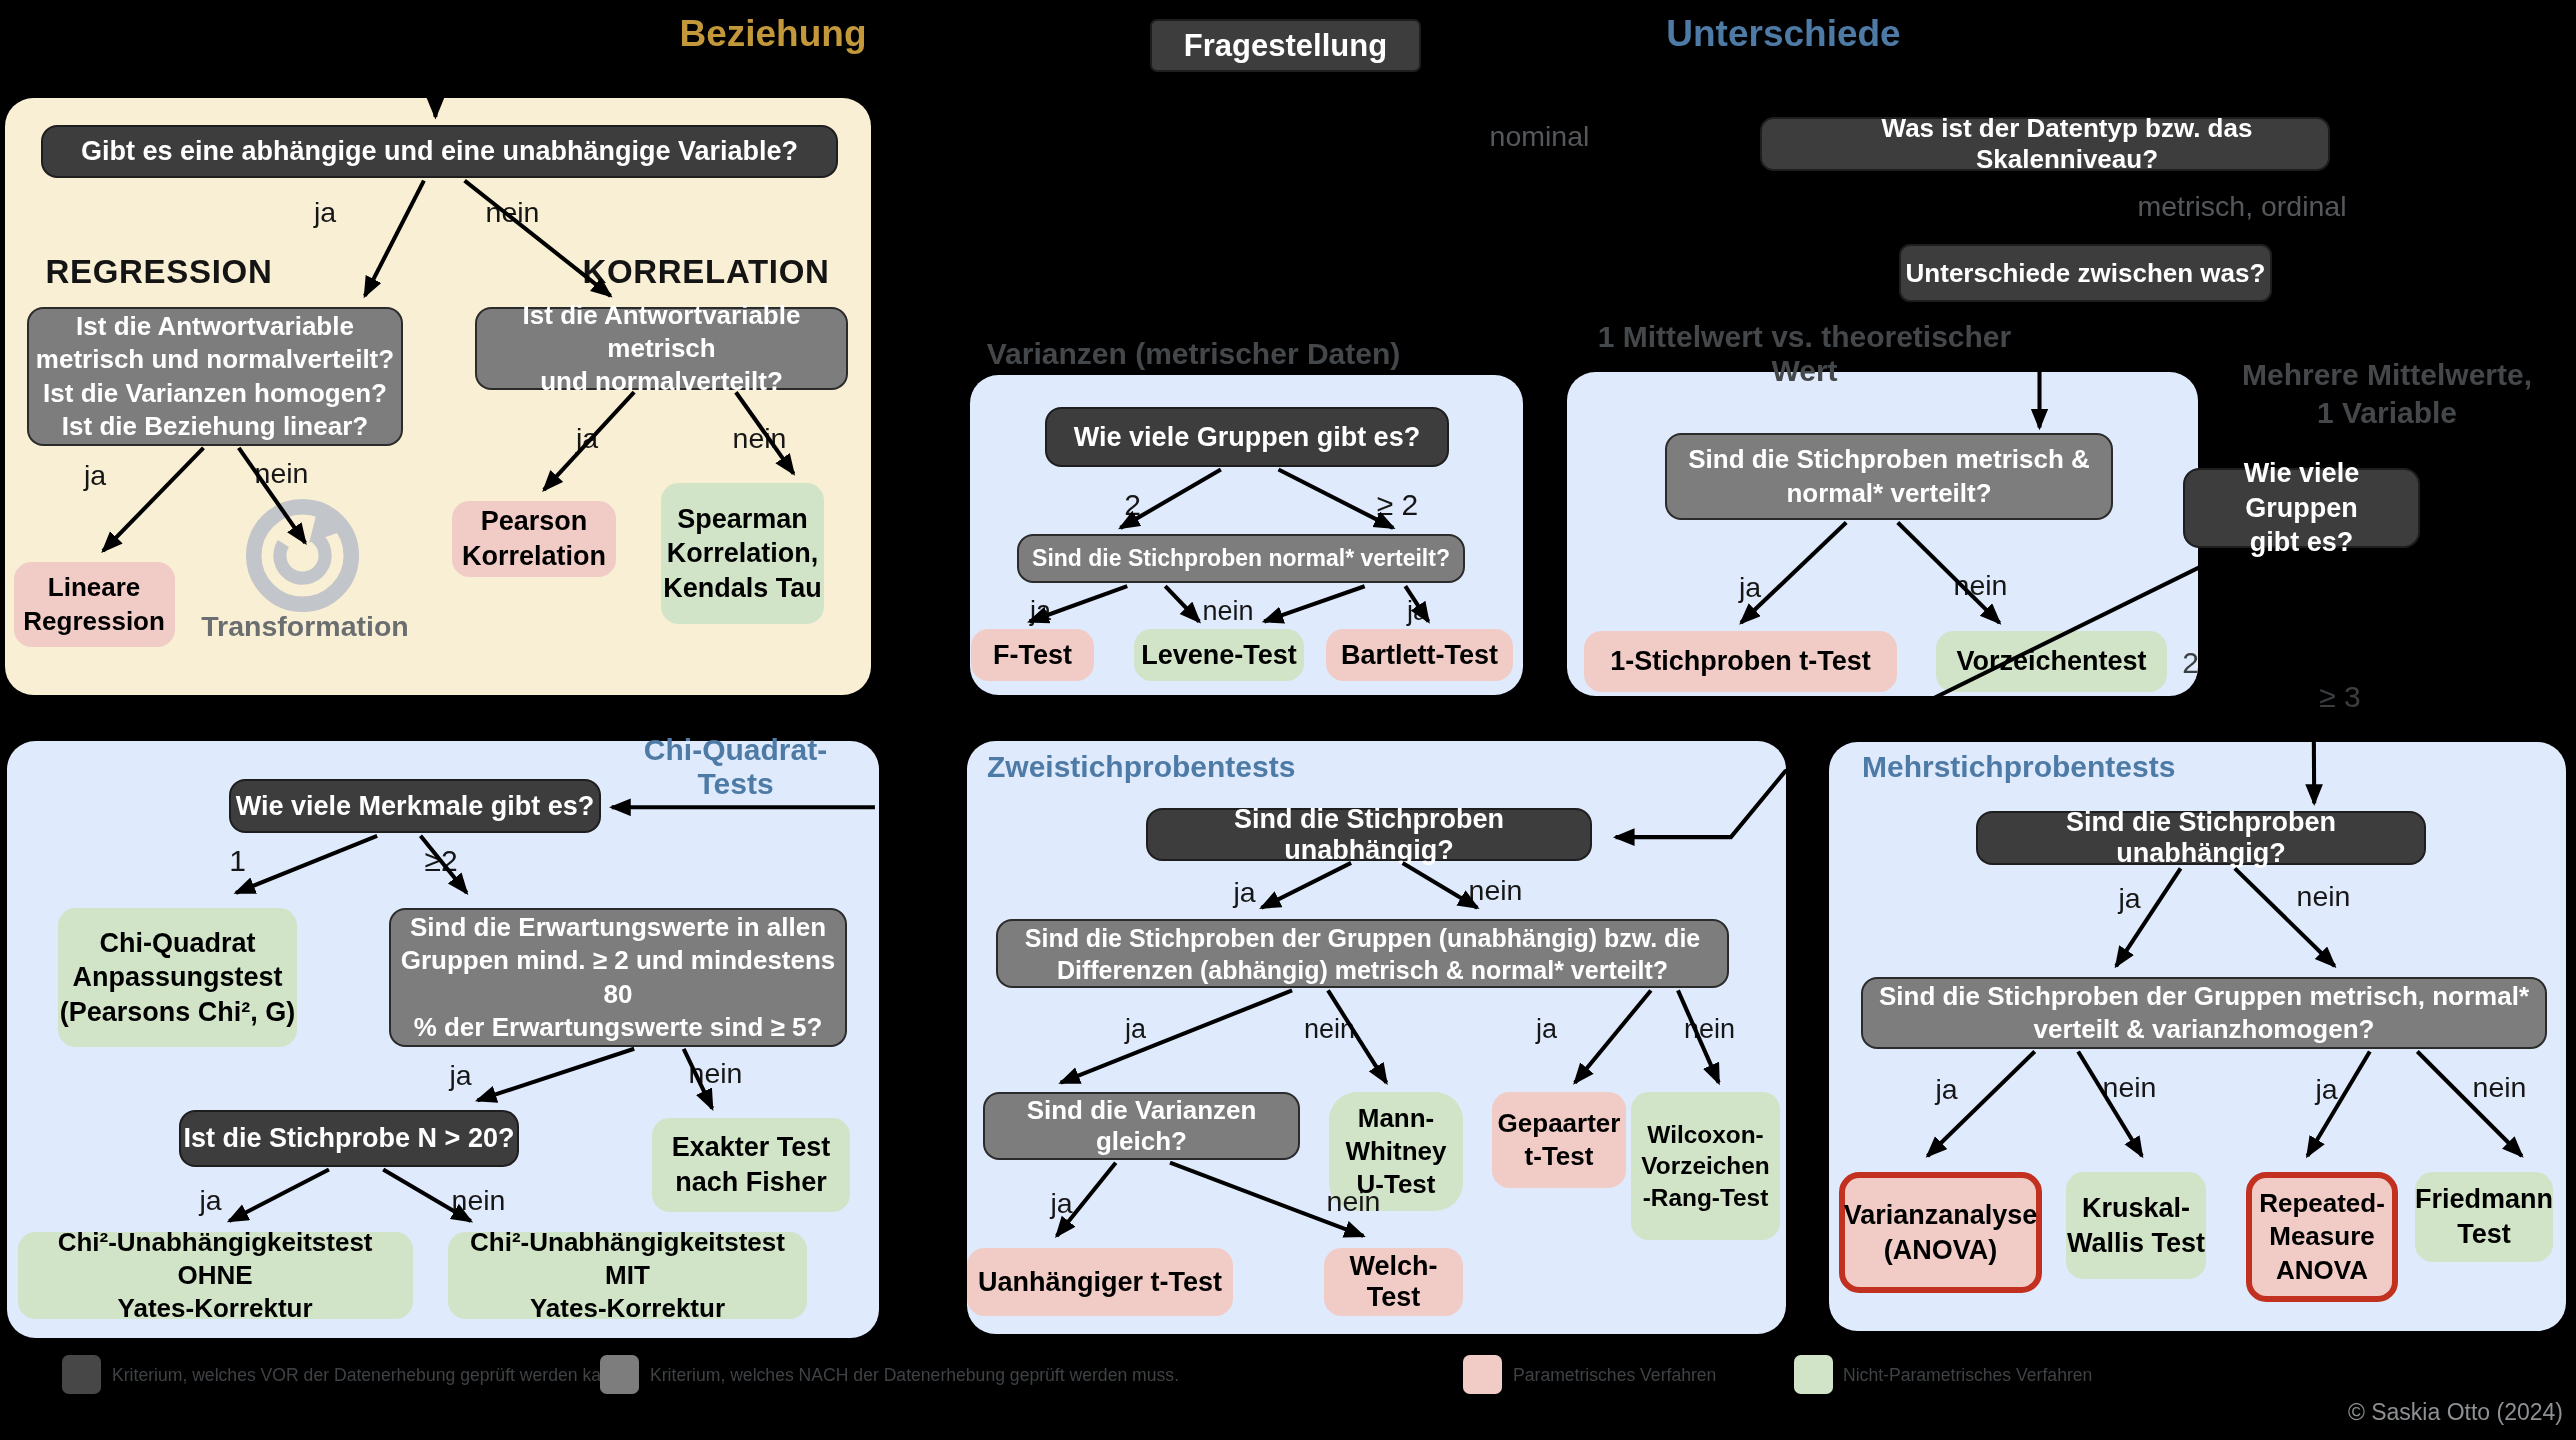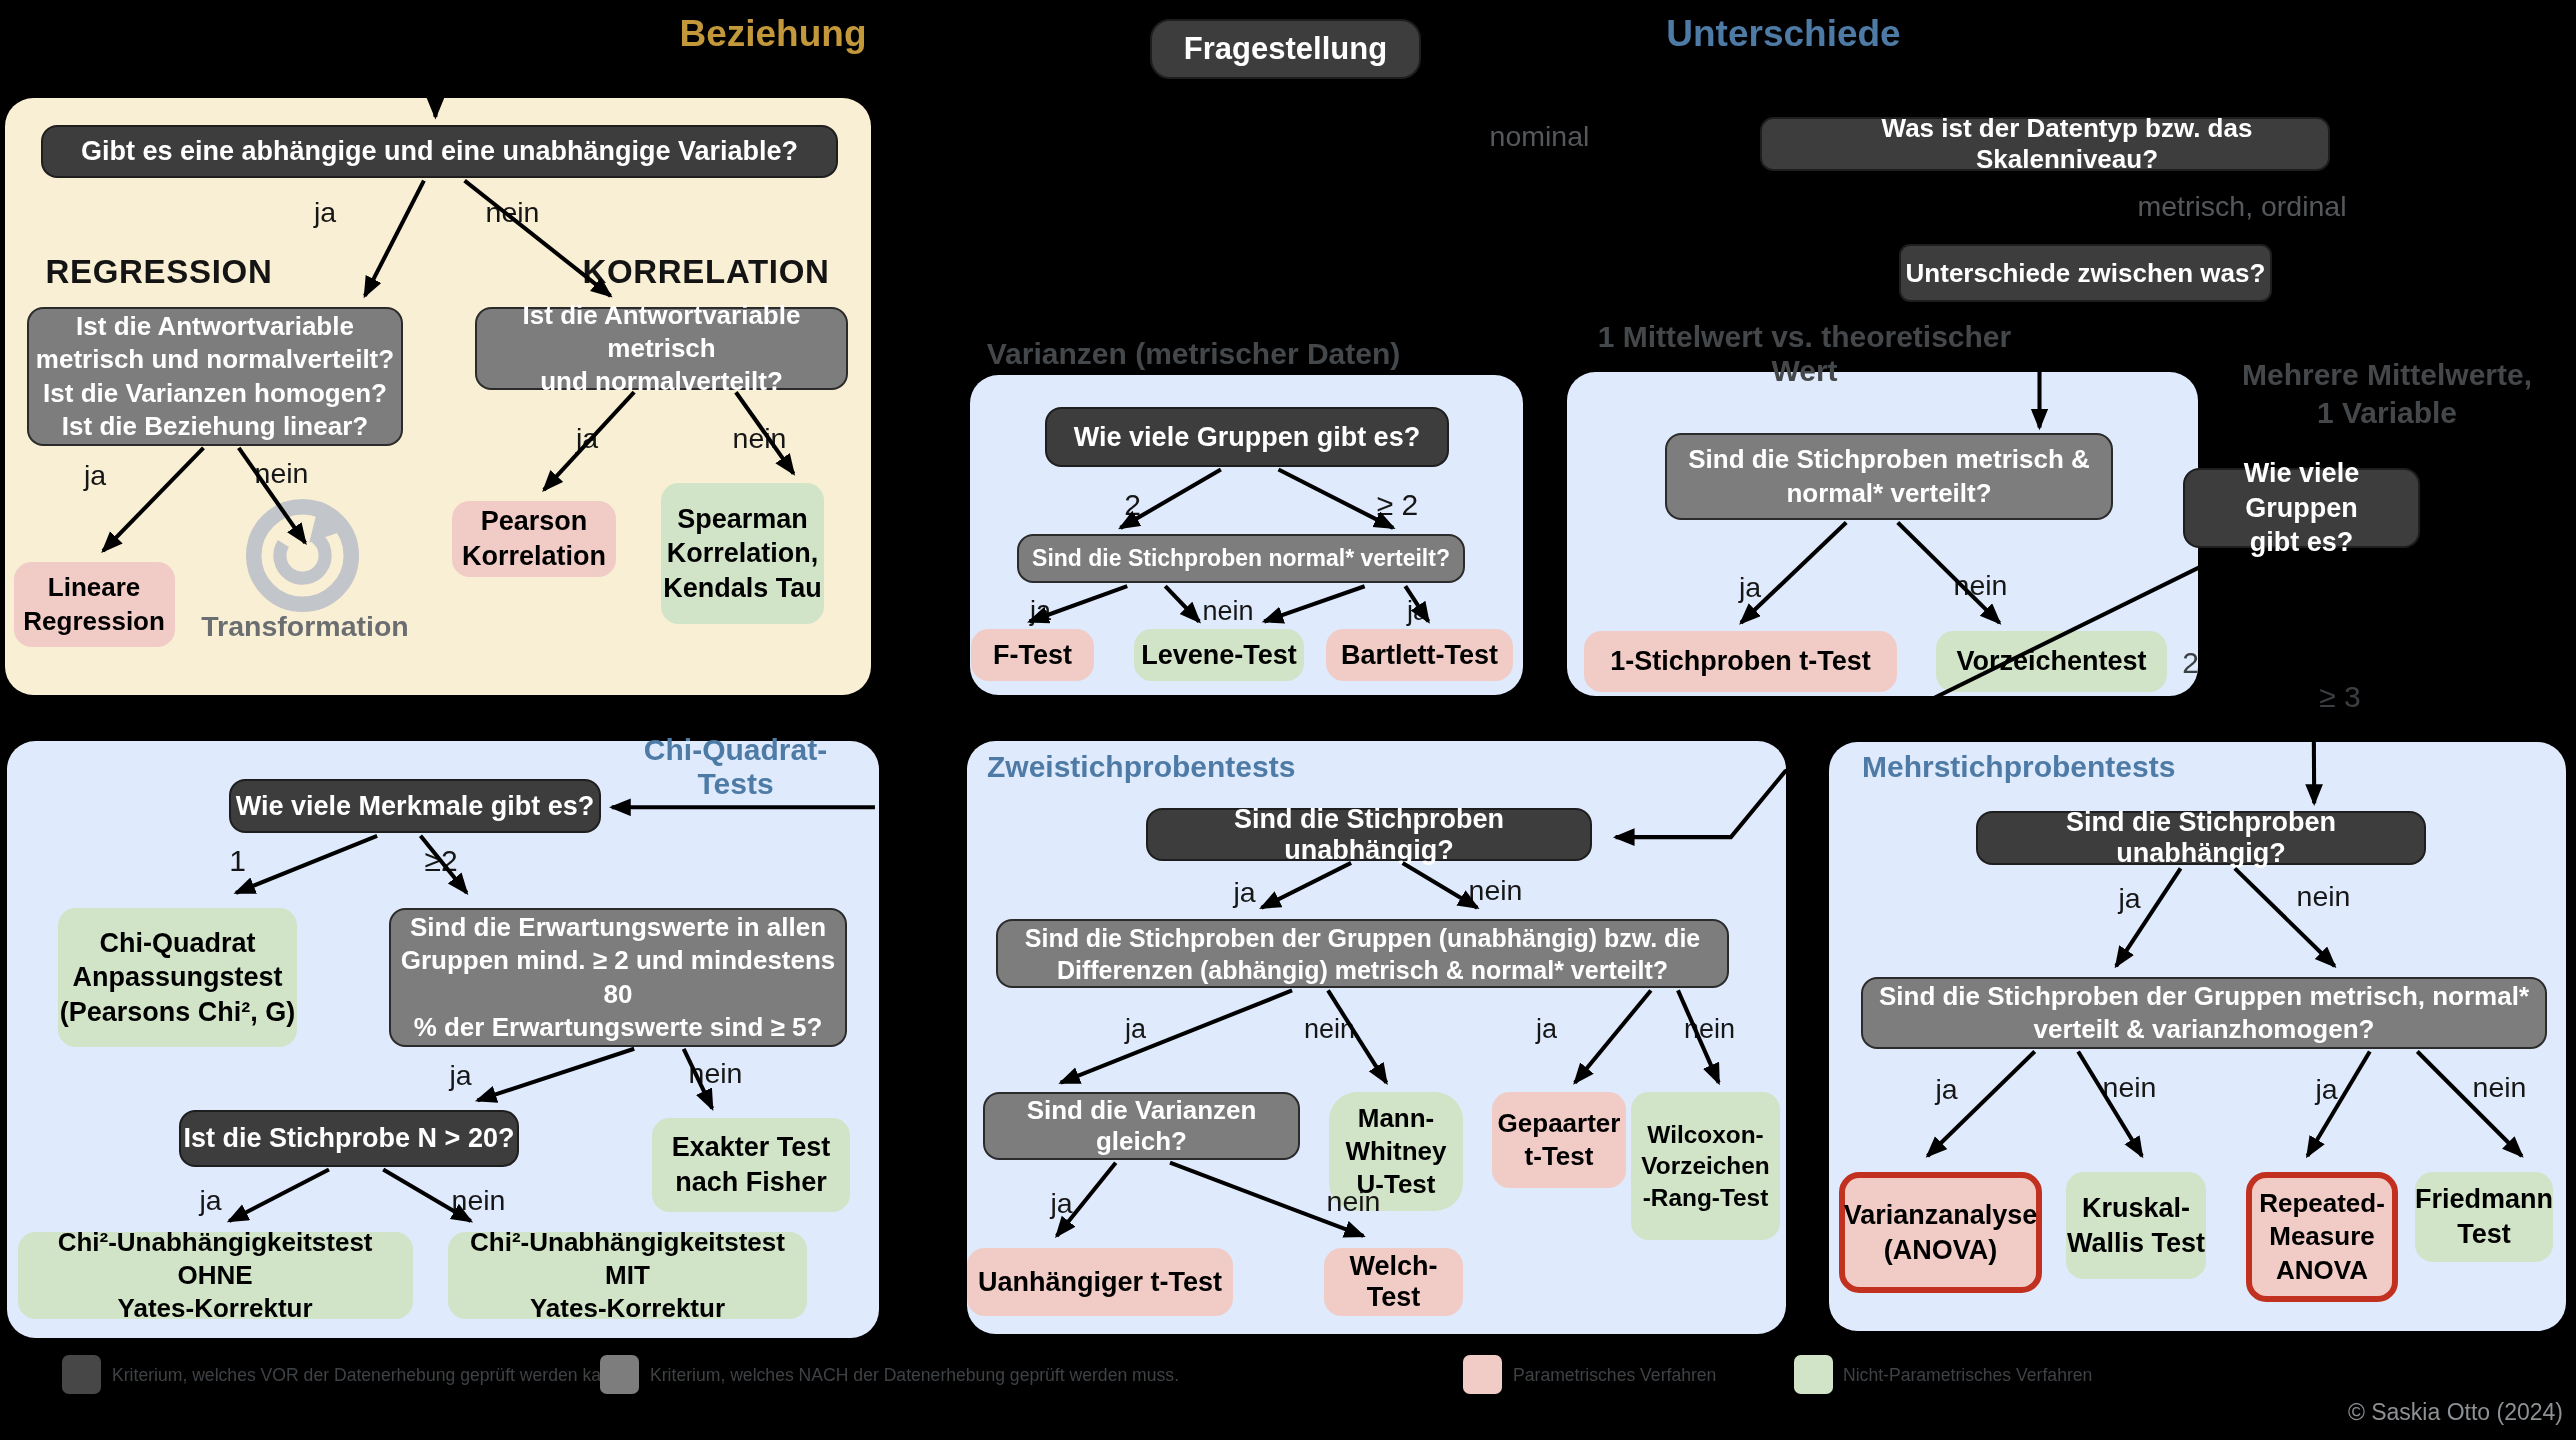--- a/index.html
+++ b/index.html
@@ -34,21 +34,21 @@
 <div class="stage">
 
   <div class="panel cream" style="left:4.7px;top:98px;width:866px;height:597px;"></div>
   <div class="panel blue" style="left:970px;top:375px;width:553px;height:320px;"></div>
   <div class="panel blue" style="left:1567px;top:372px;width:631px;height:324px;"></div>
   <div class="panel blue" style="left:6.8px;top:741px;width:872px;height:597px;"></div>
   <div class="panel blue" style="left:967px;top:741px;width:819px;height:593px;"></div>
   <div class="panel blue" style="left:1829px;top:742px;width:737px;height:589px;"></div>
 
   <div class="abs center goldtitle" style="left:610px;top:11px;width:326px;height:45px;">Beziehung</div>
-  <div class="abs center qdark" style="left:1150px;top:19px;width:271px;height:60px;font-size:31px;border-radius:20px;">Fragestellung</div>
+  <div class="abs center qdark" style="left:1150px;top:19px;width:271px;height:53px;font-size:31px;border-radius:7px;">Fragestellung</div>
   <div class="abs center bluetitle" style="left:1614px;top:11px;width:339px;height:45px;">Unterschiede</div>
 
   <div class="abs center dim" style="left:1458px;top:119px;width:163px;height:34px;font-size:28.5px;">nominal</div>
   <div class="abs center qdark" style="left:1760px;top:117px;width:570px;height:54px;font-size:26px;border-radius:13.6px;padding-left:44px;">Was ist der Datentyp bzw. das Skalenniveau?</div>
   <div class="abs center dim" style="left:2120px;top:189px;width:244px;height:34px;font-size:28.5px;">metrisch, ordinal</div>
   <div class="abs center qdark" style="left:1899px;top:244px;width:373px;height:58px;font-size:26px;border-radius:11px;">Unterschiede zwischen was?</div>
   <div class="abs center faded ml" style="left:2204px;top:354px;width:366px;height:80px;font-size:30px;">Mehrere Mittelwerte,
 1 Variable</div>
   <div class="abs center qdark ml" style="left:2183px;top:468px;width:237px;height:80px;font-size:27px;">Wie viele Gruppen
 gibt es?</div>

